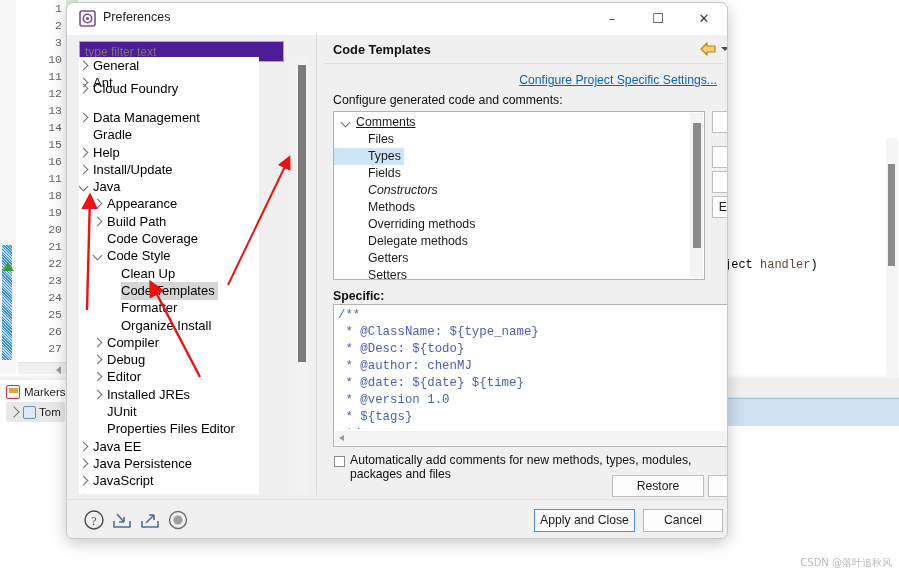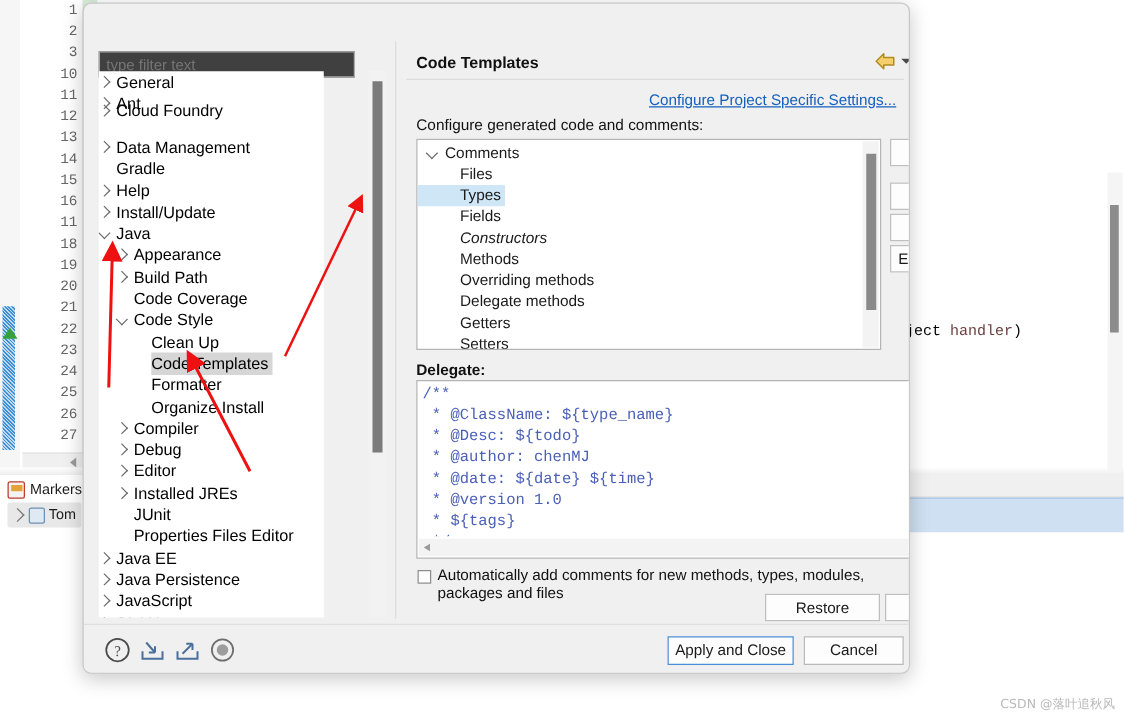--- a/index.html
+++ b/index.html
@@ -137,21 +137,21 @@
   .winbtn {
     position: absolute; top: 0; width: 46px; height: 31px; cursor: default;
   }
   .winbtn span { position: absolute; left: 0; right: 0; top: 10px; text-align: center;
     font-size: 13px; color: #3a3a3a; line-height: 12px; font-family: "DejaVu Sans", sans-serif; }
   #btn-min { right: 92px; } #btn-max { right: 46px; } #btn-close { right: 0px; }
 
   
   .filter-input {
     position: absolute; left: 12px; top: 38px; width: 205px; height: 21px;
-    background: #404040; border: 1px solid #a9a9a9; font-size: 12px; color: #8a8a8a;
+    background: #4c1d95; border: 1px solid #a9a9a9; font-size: 12px; color: #8a8a8a;
     padding: 2px 5px; outline: none; font-family: "Liberation Sans", sans-serif;
   }
   .tree-panel {
     position: absolute; left: 12px; top: 54px; width: 180px; height: 437px;
     background: #ffffff; overflow: hidden;
   }
   .tnode {
     position: absolute; height: 18px; line-height: 18px; font-size: 13px;
     color: #000000; white-space: nowrap;
   }
@@ -355,20 +355,40 @@
       </div>
     </div>
 
     <div style="position:absolute;left:724px;top:258px;font-family:'Liberation Mono',monospace;font-size:12px;">
       <span class="pln">ject </span><span class="typ">handler</span><span class="pln">)</span>
     </div>
   </div>
 
   <div id="dialog">
 
+    <div class="dlg-titlebar">
+      <span class="dlg-title-ico">
+        <svg width="17" height="17" viewBox="0 0 17 17">
+          <rect x="1" y="1" width="15" height="15" rx="2" fill="#ffffff" stroke="#7b4f9d" stroke-width="1.6"></rect>
+          <circle cx="8.5" cy="8.5" r="4.2" fill="none" stroke="#7b4f9d" stroke-width="1.6"></circle>
+          <circle cx="8.5" cy="8.5" r="1.6" fill="#7b4f9d"></circle>
+        </svg>
+      </span>
+      <span class="dlg-title-text">Preferences</span>
+
+      <div class="winbtn" id="btn-min">
+        <span>–</span>
+      </div>
+      <div class="winbtn" id="btn-max">
+        <span>☐</span>
+      </div>
+      <div class="winbtn" id="btn-close">
+        <span>✕</span>
+      </div>
+    </div>
 
     <input class="filter-input" id="filter-input" type="text" placeholder="type filter text" style="">
 
     <div class="tree-panel" id="tree-panel">
         <div class="tnode" style="top: 0px; left: 14px; padding-right: 3px;"><span class="twist collapsed"></span><span>General</span></div>
         <div class="tnode" style="top: 17.3px; left: 14px; padding-right: 3px;"><span class="twist collapsed"></span><span>Ant</span></div>
         <div class="tnode" style="top: 23px; left: 14px; padding-right: 3px;"><span class="twist collapsed"></span><span>Cloud Foundry</span></div>
         <div class="tnode" style="top: 51.9px; left: 14px; padding-right: 3px;"><span class="twist collapsed"></span><span>Data Management</span></div>
         <div class="tnode" style="top: 69.2px; left: 14px; padding-right: 3px;"><span>Gradle</span></div>
         <div class="tnode" style="top: 86.5px; left: 14px; padding-right: 3px;"><span class="twist collapsed"></span><span>Help</span></div>
@@ -406,21 +426,21 @@
         <path d="M8 2 L2 8 L8 14 L8 11 L16 11 L16 5 L8 5 Z" fill="#f5cf6b" stroke="#b08a22" stroke-width="1.2" stroke-linejoin="round"></path>
       </svg>
     </div>
     <div class="navdrop" style="left:654px"></div>
 
     <div class="cfg-link">Configure Project Specific Settings...</div>
     <div class="cfg-label">Configure generated code and comments:</div>
 
     <div class="list-box">
       <div id="tpl-list" style="position:absolute;left:0;top:2px;right:15px;bottom:0;overflow:hidden;">
-          <div class="lnode" style="top: 0px; padding-left: 22px;"><span class="twist2"></span><span>Comments</span></div>
+          <div class="lnode" style="top: 0px; padding-left: 22px; text-decoration: underline;"><span class="twist2"></span><span>Comments</span></div>
           <div class="lnode" style="top: 17px; padding-left: 34px;"><span>Files</span></div>
           <div class="lnode sel" style="top: 34px; padding-left: 34px;"><span>Types</span></div>
           <div class="lnode" style="top: 51px; padding-left: 34px;"><span>Fields</span></div>
           <div class="lnode" style="top: 68px; padding-left: 34px; font-style: italic;"><span>Constructors</span></div>
           <div class="lnode" style="top: 85px; padding-left: 34px;"><span>Methods</span></div>
           <div class="lnode" style="top: 102px; padding-left: 34px;"><span>Overriding methods</span></div>
           <div class="lnode" style="top: 119px; padding-left: 34px;"><span>Delegate methods</span></div>
           <div class="lnode" style="top: 136px; padding-left: 34px;"><span>Getters</span></div>
           <div class="lnode" style="top: 153px; padding-left: 34px;"><span>Setters</span></div>
         </div>
@@ -429,21 +449,21 @@
       </div>
     </div>
 
     <div id="side-buttons">
         <div class="sidebtn" style="top: 108px;">Edit...</div>
         <div class="sidebtn" style="top: 143px;">Import...</div>
         <div class="sidebtn" style="top: 168px;">Export...</div>
         <div class="sidebtn" style="top: 193px;">Export All...</div>
       </div>
 
-    <div class="pat-label">Delegate:</div>
+    <div class="pat-label">Specific:</div>
     <div class="pat-box">
       <div class="pat-text">/**
  * @ClassName: ${type_name}
  * @Desc: ${todo}
  * @author: chenMJ
  * @date: ${date} ${time}
  * @version 1.0
  * ${tags}
  */</div>
 

